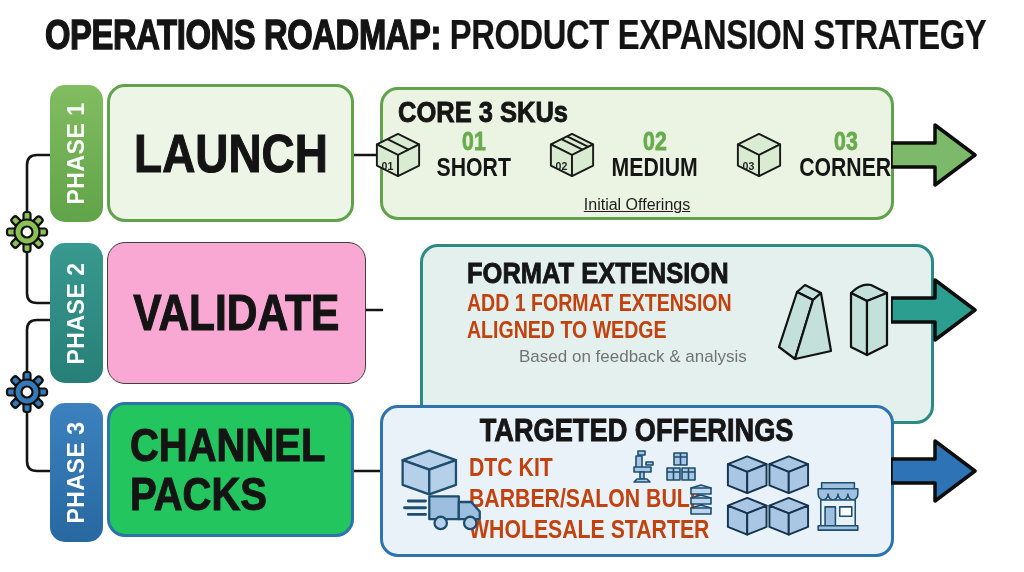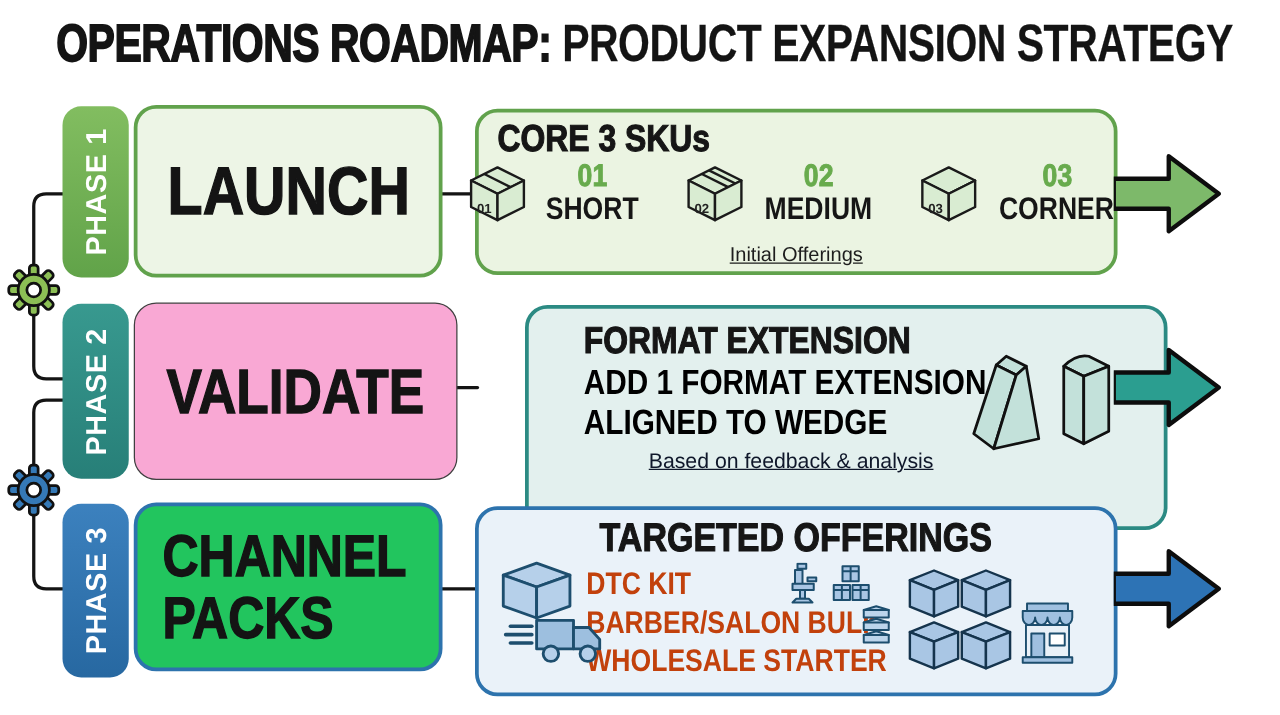--- a/index.html
+++ b/index.html
@@ -39,22 +39,22 @@
   .sku-text{display:flex;flex-direction:column;align-items:center;line-height:1.02;}
   .sku-num{font-size:25px;font-weight:700;-webkit-text-stroke:.8px #68ab4d;color:#68ab4d;}
   .sku-label{font-size:25px;font-weight:700;color:#161616;}
   .panel-note{text-align:center;font-size:16px;color:#1d1d1d;margin-top:16px;text-decoration:underline;}
 
   
   .r2.tab{left:50px;top:243px;height:140px;background:linear-gradient(180deg,#38998f,#277f78);}
   .r2.bigbox{left:107px;top:242px;width:259px;height:142px;background:#f9a8d4;border:1px solid #404040;}
   .r2.panel{left:380px;top:244px;width:514px;height:180px;background:#e3f0ee;border:3px solid #2b8a83;padding-left:44px;margin-left:40px;}
   .p2-title{font-size:30px;font-weight:700;-webkit-text-stroke:.9px #141414;margin-top:9px;}
-  .p2-line{font-size:28px;font-weight:700;line-height:1.16;color:#000000;}
-  .p2-note{font-size:17px;color:#0f172a;margin-top:4px;margin-left:52px;text-decoration:underline;}
+  .p2-line{font-size:23px;font-weight:700;line-height:1.16;color:#c2410c;}
+  .p2-note{font-size:17px;color:#737373;margin-top:4px;margin-left:52px;}
   .wedges{position:absolute;right:26px;top:20px;}
 
   
   .r3.tab{left:50px;top:403px;height:139px;background:linear-gradient(180deg,#3c81be,#2768a1);}
   .r3.bigbox{left:107px;top:402px;width:247px;height:135px;background:#22c55e;border:3px solid #2d73ad;
              justify-content:flex-start;padding-left:20px;}
   .r3 .name-label{font-size:47px;line-height:1.04;white-space:normal;width:260px;}
   .r3.panel{left:380px;top:405px;width:514px;height:152px;background:#eaf2f9;border:3px solid #2d73ad;}
   .p3-title{text-align:center;font-size:32px;font-weight:700;-webkit-text-stroke:.9px #141414;margin-top:4px;}
   .p3-lines{position:absolute;left:86px;top:44px;}

